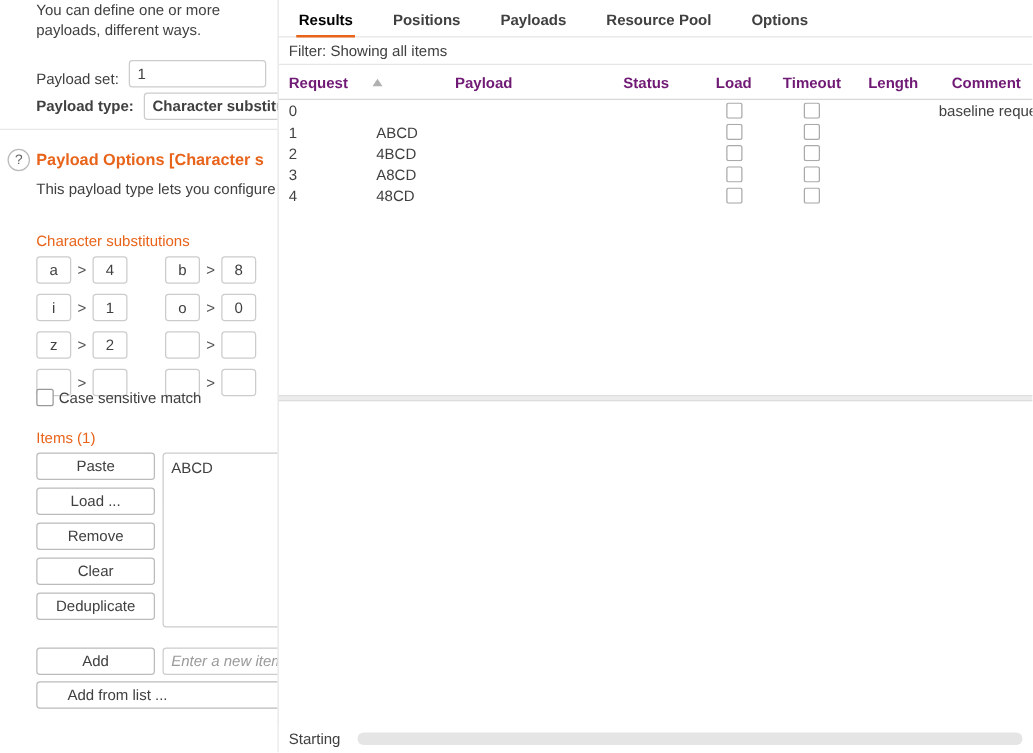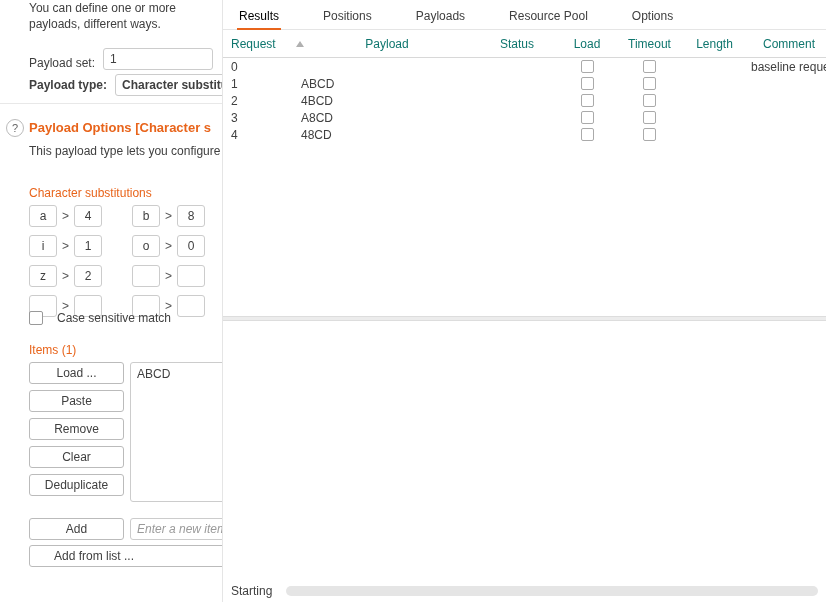--- a/index.html
+++ b/index.html
@@ -42,21 +42,21 @@
   }
   .pair { display:flex; align-items:center; gap:3px; }
   .tiny-input {
     width:28px; height:22px; border:1px solid #ccc; border-radius:3px;
     padding:0 4px; display:flex; align-items:center; justify-content:center;
     background:#fff; font-size:12px;
   }
   .partial-box { width:10px; height:22px; border:1px solid #ccc; border-left:none; border-radius:0 3px 3px 0; background:#fff; }
   .gt { color:#555; font-size:12px; padding:0 2px; }
 
-  .cs-check-wrap { position:absolute; left:29px; top:311px; display:flex; align-items:center; gap:14px; }
+  .cs-check-wrap { position:absolute; left:29px; top:311px; display:flex; align-items:center; gap:4px; }
   .chk-sm { width:14px; height:14px; border:1px solid #999; border-radius:2px; background:#fff; }
 
   .items-title { position:absolute; left:29px; top:343px; color:#e8641b; }
   .btn-col { position:absolute; left:29px; top:362px; display:flex; flex-direction:column; gap:6px; width:95px; }
   .btn {
     height:22px; border:1px solid #bbb; border-radius:3px; background:#fff;
     display:flex; align-items:center; justify-content:center; cursor:default;
   }
   .items-list {
     position:absolute; left:130px; top:362px; width:95px; height:140px;
@@ -69,36 +69,37 @@
     display:flex; align-items:center; color:#9a9a9a; font-style:italic; overflow:hidden; white-space:nowrap;
   }
   .add-from-list-btn { position:absolute; left:29px; top:545px; width:196px; justify-content:flex-start; padding-left:24px; }
 
   
   .right-panel {
     position:absolute; left:222px; top:0; width:604px; height:602px;
     background:#fff; border-left:1px solid #e5e5e5;
   }
   .tabs {
-    display:flex; gap:44px; padding:0 16px; height:30px; align-items:flex-end;
+    display:flex; gap:32px; padding:0 16px; height:30px; align-items:flex-end;
     border-bottom:1px solid #e5e5e5;
+    font-weight:bold;
   }
   .tab { padding-bottom:6px; color:#404040; position:relative; }
   .tab.active { color:#000; }
   .tab.active::after {
     content:""; position:absolute; left:-2px; right:-2px; bottom:-1px; height:2px; background:#e8641b;
   }
   .filter-bar { height:22px; line-height:22px; padding:0 8px; border-bottom:1px solid #e5e5e5; color:#404040; }
   .table-head {
     display:grid;
     grid-template-columns:70px 180px 80px 60px 65px 65px 84px;
     height:28px; align-items:center; border-bottom:1px solid #d8d8d8;
     padding-left:4px;
   }
-  .th { color:#0f766e; padding:0 4px; display:flex; align-items:center; gap:20px; }
+  .th { color:#701a75; padding:0 4px; display:flex; align-items:center; gap:20px;font-weight:bold; }
   .th.center { justify-content:center; }
   .sort-ind {
     display:inline-block; width:0; height:0;
     border-left:4px solid transparent; border-right:4px solid transparent;
     border-bottom:6px solid #b0b0b0;
   }
   .table-body { padding-left:4px; }
   .trow {
     display:grid;
     grid-template-columns:70px 180px 80px 60px 65px 65px 84px;
@@ -241,24 +242,24 @@
     </div>
 
     <div class="cs-check-wrap">
       <div class="chk-sm"></div>
       <span>Case sensitive match</span>
     </div>
 
     <div class="items-title">Items (1)</div>
     <div class="btn-col">
       <div class="btn">
+          <span>Paste</span>
+        </div>
+      <div class="btn">
           <span>Load ...</span>
-        </div>
-      <div class="btn">
-          <span>Paste</span>
         </div>
       <div class="btn">
           <span>Remove</span>
         </div>
       <div class="btn">
           <span>Clear</span>
         </div>
       <div class="btn">
           <span>Deduplicate</span>
         </div>
@@ -279,20 +280,21 @@
   </div>
 
   <div class="right-panel">
     <div class="tabs">
       <div class="tab active"><span>Results</span></div>
       <div class="tab"><span>Positions</span></div>
       <div class="tab"><span>Payloads</span></div>
       <div class="tab"><span>Resource Pool</span></div>
       <div class="tab"><span>Options</span></div>
     </div>
+    <div class="filter-bar"><span>Filter: Showing all items</span></div>
 
     <div class="table-head">
       <div class="th">
           <span>Request</span>
           <span class="sort-ind"></span>
         </div>
       <div class="th center">
           <span>Payload</span>
         </div>
       <div class="th center">

